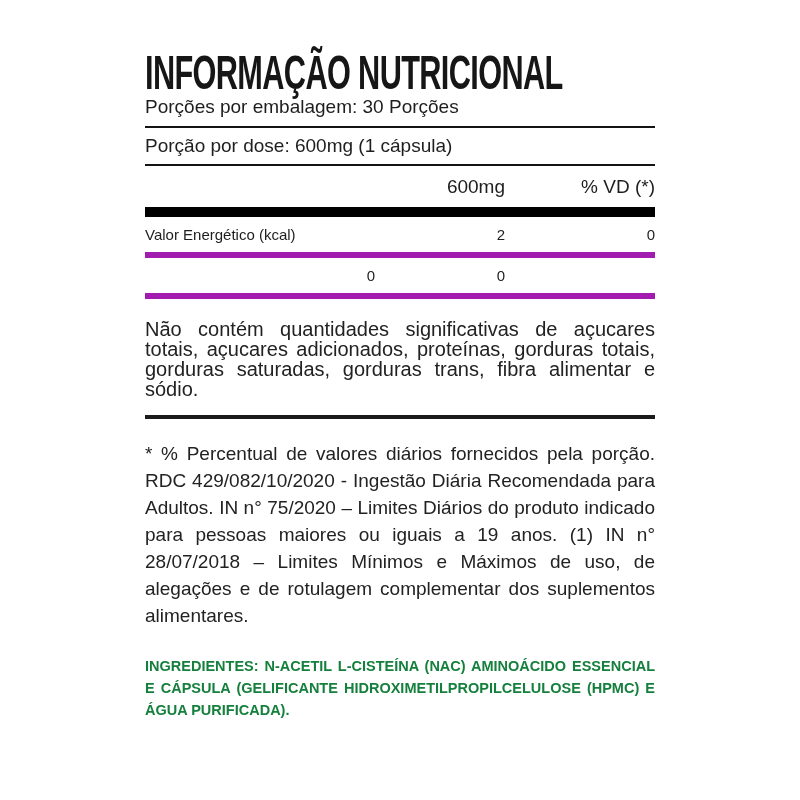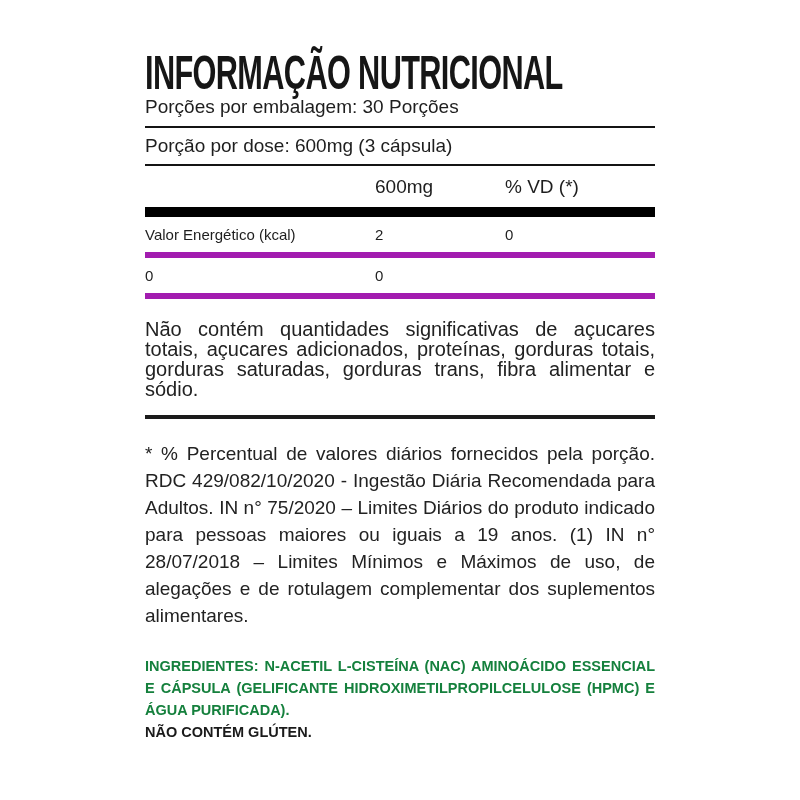--- a/index.html
+++ b/index.html
@@ -41,21 +41,21 @@
     display: grid;
     grid-template-columns: 230px 130px 150px;
     align-items: baseline;
   }
   .t-head {
     padding-top: 10px;
     padding-bottom: 9px;
     font-size: 19px;
     line-height: 22px;
   }
-  .c2, .c3 { text-align: left; }
+  .c2, .c3 { text-align: right; }
   .black-bar {
     height: 10px;
     background: #000000;
   }
   .t-row {
     padding-top: 7px;
     padding-bottom: 6px;
     border-bottom: 6px solid #a21caf;
     font-size: 15px;
     line-height: 22px;
@@ -99,21 +99,21 @@
 </style>
 </head>
 <body>
 
 <div class="sheet">
 
   <div class="title">INFORMAÇÃO NUTRICIONAL</div>
 
   <div class="servings-row">Porções por embalagem: 30 Porções</div>
 
-  <div class="dose-row">Porção por dose: 600mg (3 cápsula)</div>
+  <div class="dose-row">Porção por dose: 600mg (1 cápsula)</div>
 
   <div class="t-grid t-head">
     <div class="c1"></div>
     <div class="c2">600mg</div>
     <div class="c3">% VD (*)</div>
   </div>
 
   <div class="black-bar"></div>
 
   <div class="t-grid t-row">
@@ -129,15 +129,14 @@
 
 
   <p class="note">Não contém quantidades significativas de açucares totais, açucares adicionados, proteínas, gorduras totais, gorduras saturadas, gorduras trans, fibra alimentar e sódio.</p>
 
   <div class="rule-thick"></div>
 
   <p class="footnote">* % Percentual de valores diários fornecidos pela porção. RDC 429/082/10/2020 - Ingestão Diária Recomendada para Adultos. IN n° 75/2020 – Limites Diários do produto indicado para pessoas maiores ou iguais a 19 anos. (1) IN n° 28/07/2018 – Limites Mínimos e Máximos de uso, de alegações e de rotulagem complementar dos suplementos alimentares.</p>
 
   <p class="ingredients">INGREDIENTES: N-ACETIL L-CISTEÍNA (NAC) AMINOÁCIDO ESSENCIAL E CÁPSULA (GELIFICANTE HIDROXIMETILPROPILCELULOSE (HPMC) E ÁGUA PURIFICADA).</p>
 
-  <p class="gluten">NÃO CONTÉM GLÚTEN.</p>
 
 </div>
 
 </body></html>

